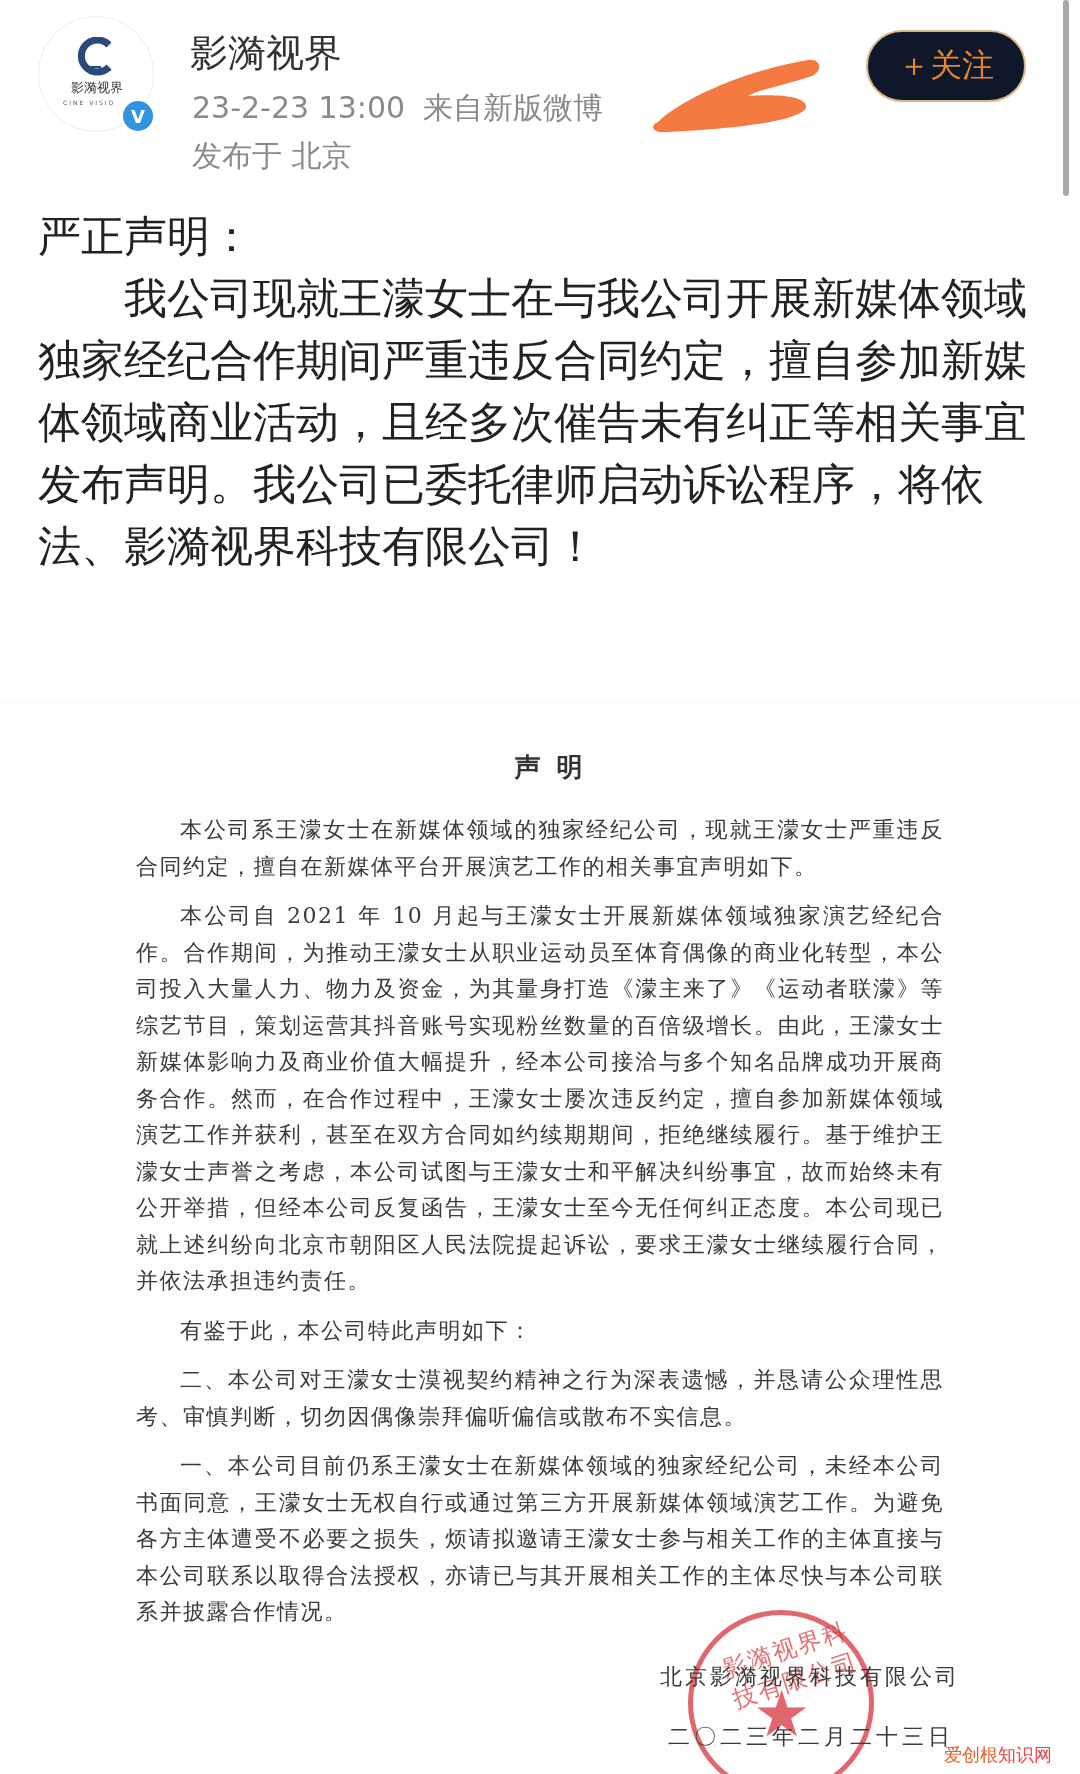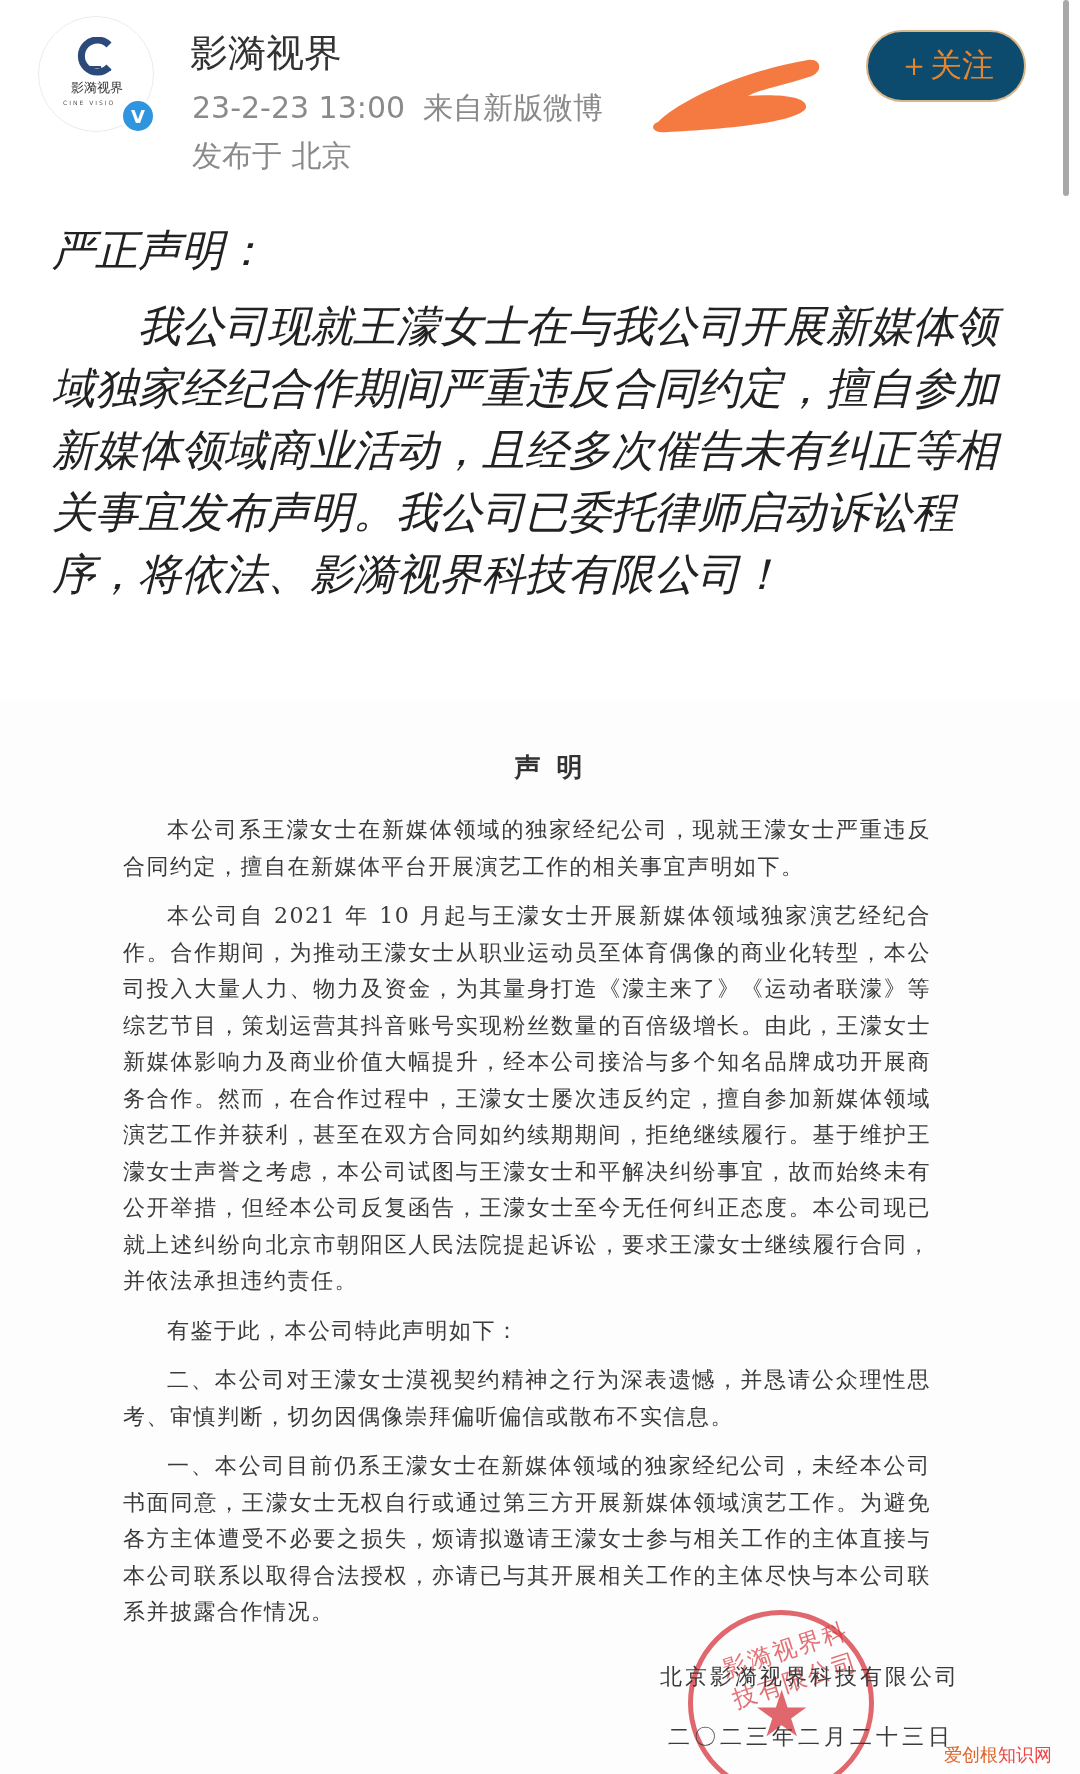--- a/index.html
+++ b/index.html
@@ -17,35 +17,35 @@
   .verified { position: absolute; left: 120px; top: 98px; width: 36px; height: 36px; border-radius: 50%;
               background: #2f95de; border: 3px solid #fff; color: #fff; font-weight: bold; font-size: 18px;
               display: flex; align-items: center; justify-content: center; }
   .username { position: absolute; left: 190px; top: 28px; font-size: 38px; color: #333; font-weight: normal; }
   .meta-line { position: absolute; left: 192px; top: 88px; font-size: 30px; color: #8a8a8a; white-space: nowrap; }
   .meta-line span { margin-right: 18px; }
   .location { position: absolute; left: 192px; top: 136px; font-size: 30px; color: #8a8a8a; }
   .redact { position: absolute; left: 648px; top: 52px; width: 178px; height: 84px; }
   .follow-btn { position: absolute; left: 866px; top: 30px; width: 160px; height: 72px; border: 2px solid #d9b68a;
                 border-radius: 36px; color: #e8852a; font-size: 32px; display: flex; align-items: center;
-                justify-content: center; background: #0c4a6e; cursor: pointer; }
+                justify-content: center; background: #0f172a; cursor: pointer; }
   .scrollbar { position: absolute; left: 1063px; top: 0; width: 6px; height: 196px; background: #a8a8a8; border-radius: 3px; }
 
   
   .post { position: absolute; left: 38px; top: 205px; width: 1000px; font-size: 43px; line-height: 62px; color: #222;
           font-family: "DejaVu Sans", sans-serif; }
-  .post p { margin: 14px; font-style: italic; }
+  .post p { margin: 0; }
   .post .indent { text-indent: 2em; }
 
   
   .doc { position: absolute; left: 0; top: 700px; width: 1080px; height: 1074px; background: #fdfdfd;
          font-family: "DejaVu Serif", "Liberation Serif", serif; color: #3a3a3a; }
   .doc-title { position: absolute; left: 0; width: 1080px; top: 50px; text-align: center; font-size: 26px;
                font-weight: bold; letter-spacing: 16px; color: #333; padding-left: 33px; }
-  .doc-body { position: absolute; left: 123px; top: 112px; width: 808px; font-size: 22px; line-height: 36.5px;
+  .doc-body { position: absolute; left: 136px; top: 112px; width: 808px; font-size: 22px; line-height: 36.5px;
               letter-spacing: 1.5px; }
   .doc-body p { text-indent: 2em; margin-bottom: 13px; text-align: justify; }
   .doc-sign { position: absolute; left: 660px; top: 962px; font-size: 22px; letter-spacing: 3px; }
   .doc-date { position: absolute; left: 668px; top: 1022px; font-size: 22px; letter-spacing: 4px; }
   .stamp { position: absolute; left: 688px; top: 910px; width: 186px; height: 186px; border-radius: 50%;
            border: 5px solid rgba(214, 52, 60, 0.75); }
   .stamp-text { position: absolute; left: 32px; top: 16px; font-size: 24px; color: rgba(214,52,60,0.7);
                 transform: rotate(-18deg); letter-spacing: 2px; }
   .stamp-star { position: absolute; left: 60px; top: 62px; font-size: 64px; color: rgba(214,52,60,0.75); }
   .watermark { position: absolute; left: 944px; top: 1043px; font-size: 18px; font-family: "DejaVu Sans", sans-serif; }

